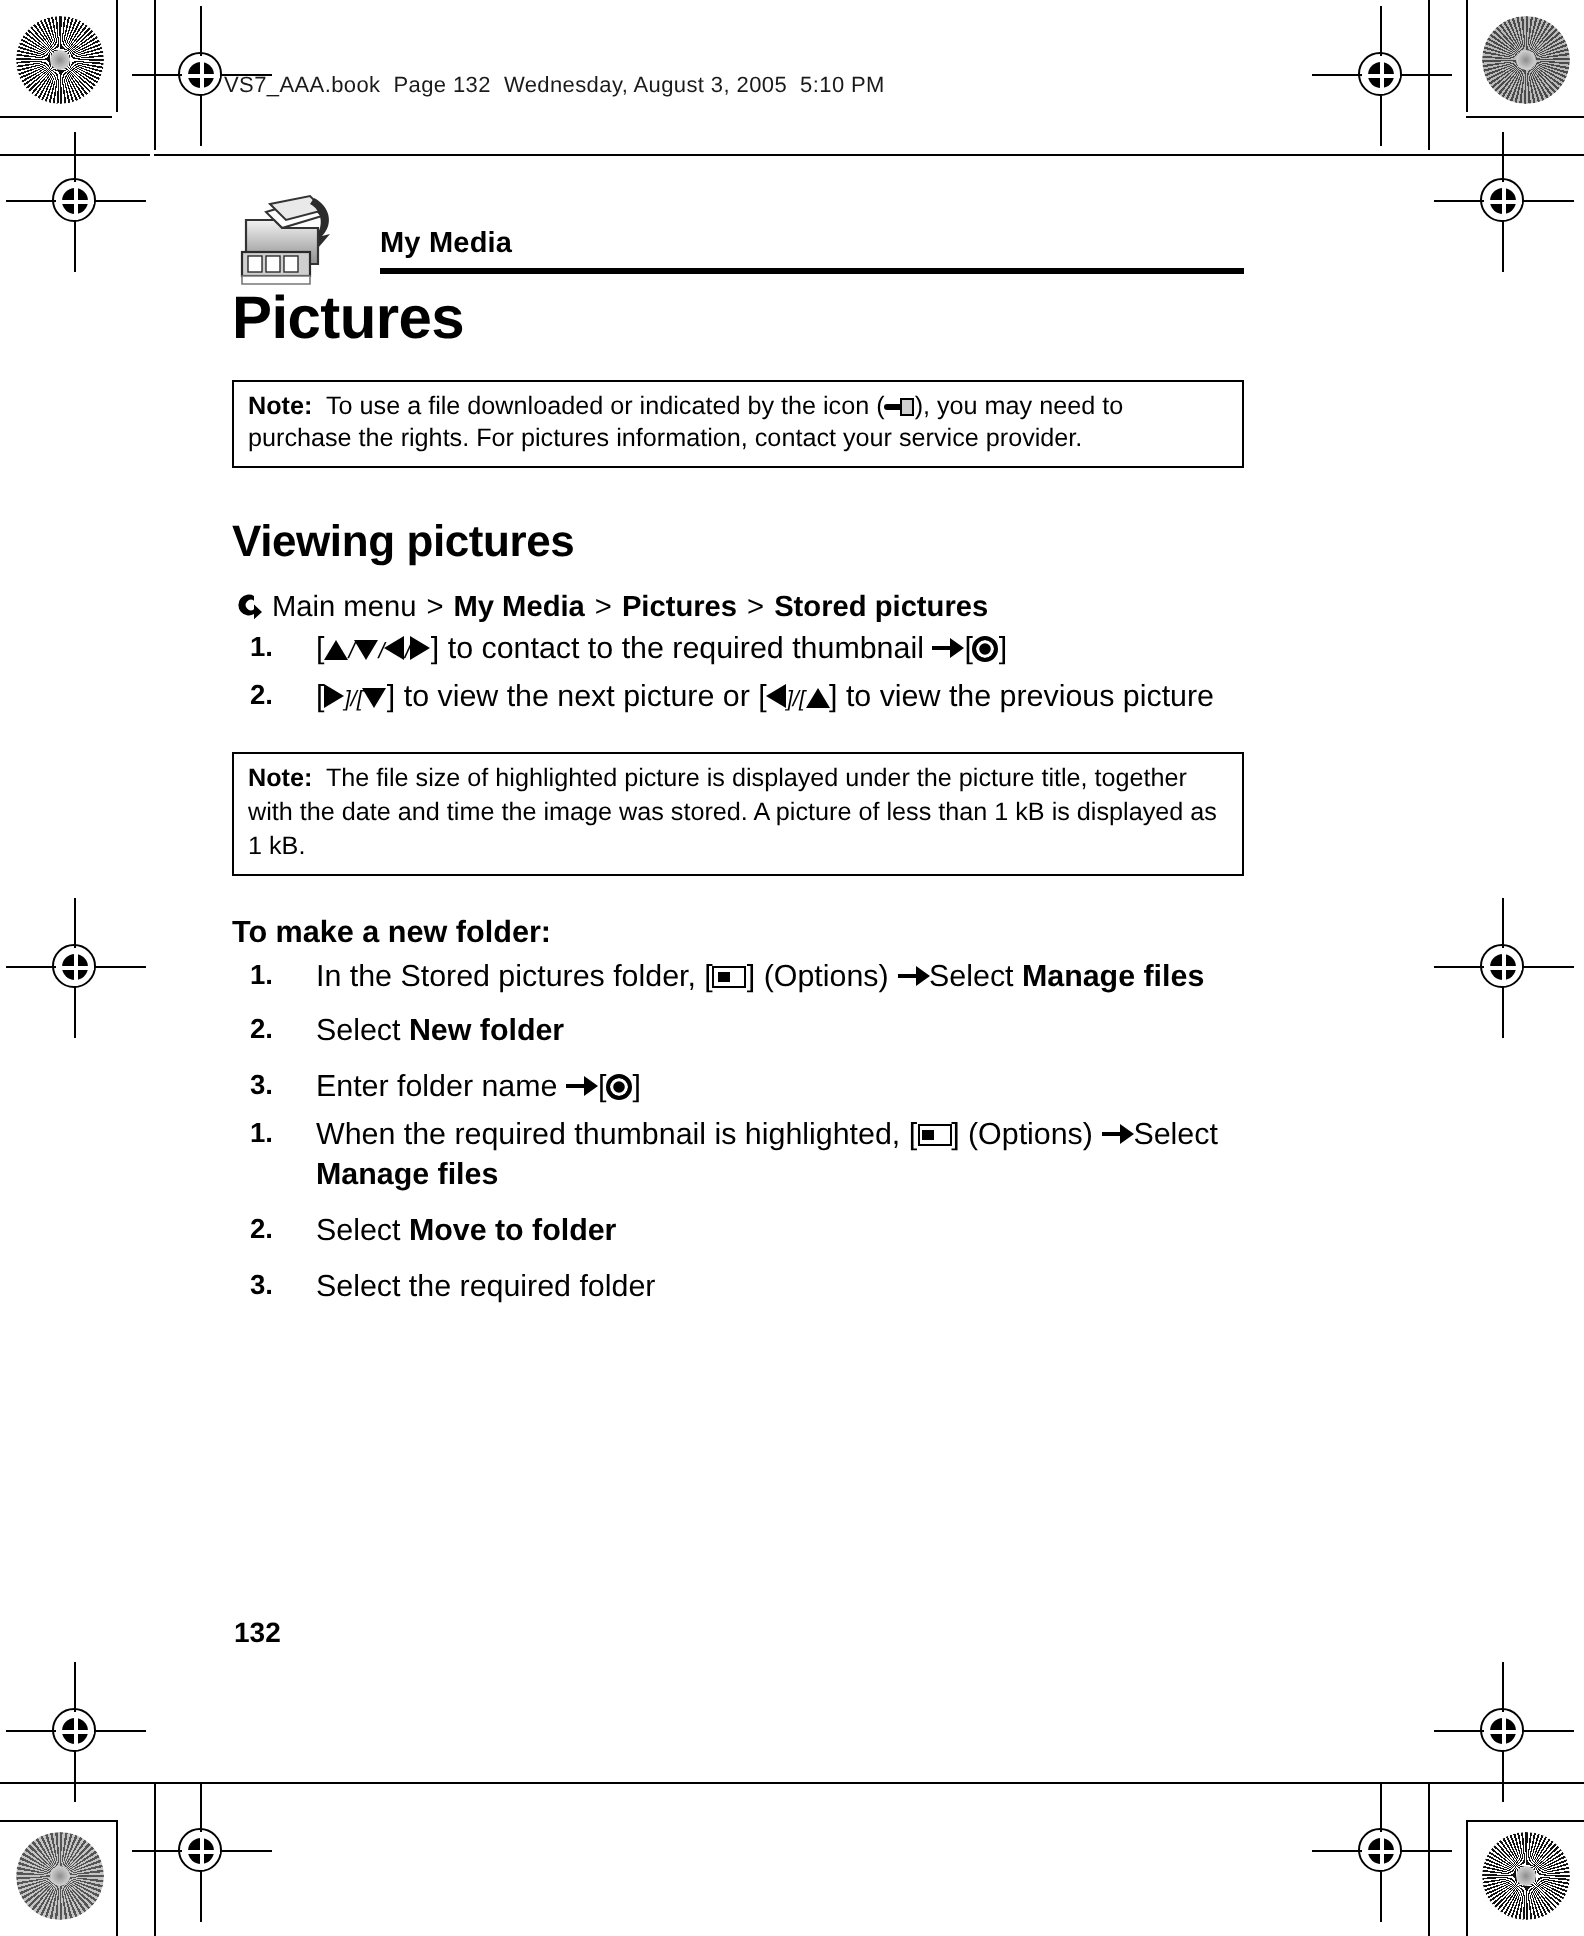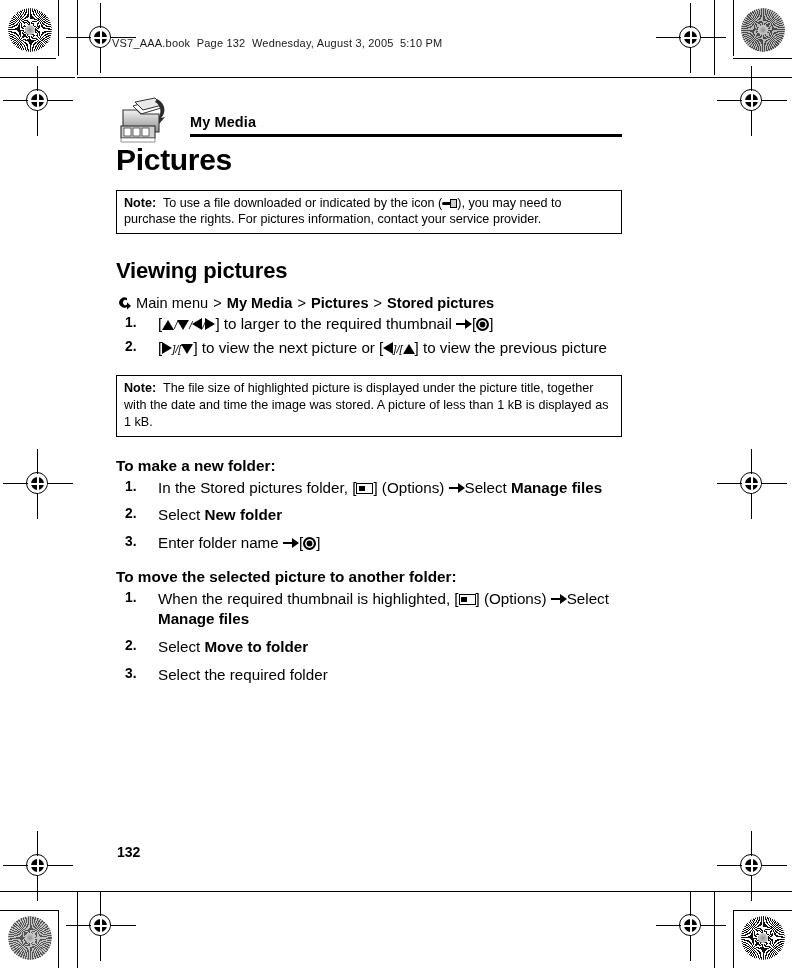--- a/index.html
+++ b/index.html
@@ -303,21 +303,21 @@
     width: 7px; height: 9px;
     border: 1.5px solid #000;
     box-sizing: border-box;
     background: #cfcfcf;
   }
 
   
   .page-number {
     position: absolute;
     left: 117px;
-    top: 844px;
+    top: 808px;
     font-size: 14px;
     font-weight: bold;
   }
 
   
   .scan-header {
     position: absolute;
     left: 112px;
     top: 37px;
     font-size: 11px;
@@ -489,21 +489,21 @@
     <span>&gt;</span>
     <b>My Media</b>
     <span>&gt;</span>
     <b>Pictures</b>
     <span>&gt;</span>
     <b>Stored pictures</b>
   </div>
 
   <ol class="steps">
     <li>
-      <span class="num">1.</span><span>[</span><span class="tri tri-up"></span><span class="slash">/</span><span class="tri tri-down"></span><span class="slash">/</span><span class="tri tri-left"></span><span class="slash">/</span><span class="tri tri-right"></span><span>] to larger to the required thumbnail</span>
+      <span class="num">1.</span><span>[</span><span class="tri tri-up"></span><span class="slash">/</span><span class="tri tri-down"></span><span class="slash">/</span><span class="tri tri-left"></span><span class="slash">/</span><span class="tri tri-right"></span><span>] to contact to the required thumbnail</span>
       <span class="arrow-to"></span><span>[</span><span class="key key-circle"></span><span>]</span>
     </li>
     <li>
       <span class="num">2.</span>[<span class="tri tri-right"></span><span class="slash">]/[</span><span class="tri tri-down"></span><span>] to view the next picture or [</span><span class="tri tri-left"></span><span class="slash">]/[</span><span class="tri tri-up"></span><span>] to view the previous picture</span>
     </li>
   </ol>
 
   <div class="note-box" style="margin-top:17px;">
     <span class="note-label">Note:</span>&nbsp;
     <span>The file size of highlighted picture is displayed under the picture title, together with the date and time the image was stored. A picture of less than 1 kB is displayed as 1 kB.</span>
@@ -518,21 +518,20 @@
     </li>
     <li style="margin-top:7px;">
       <span class="num">2.</span><span>Select </span><b>New folder</b>
     </li>
     <li style="margin-top:7px;">
       <span class="num">3.</span><span>Enter folder name</span>
       <span class="arrow-to"></span><span>[</span><span class="key key-circle"></span><span>]</span>
     </li>
   </ol>
 
-  <h3 class="sub-bold tight">To move the selected picture to another folder:</h3>
   <ol class="steps">
     <li>
       <span class="num">1.</span><span>When the required thumbnail is highlighted, [</span><span class="key key-soft"></span><span>] (Options)</span>
       <span class="arrow-to"></span><span>Select </span><b>Manage files</b>
     </li>
     <li style="margin-top:7px;">
       <span class="num">2.</span><span>Select </span><b>Move to folder</b>
     </li>
     <li style="margin-top:7px;">
       <span class="num">3.</span><span>Select the required folder</span>

